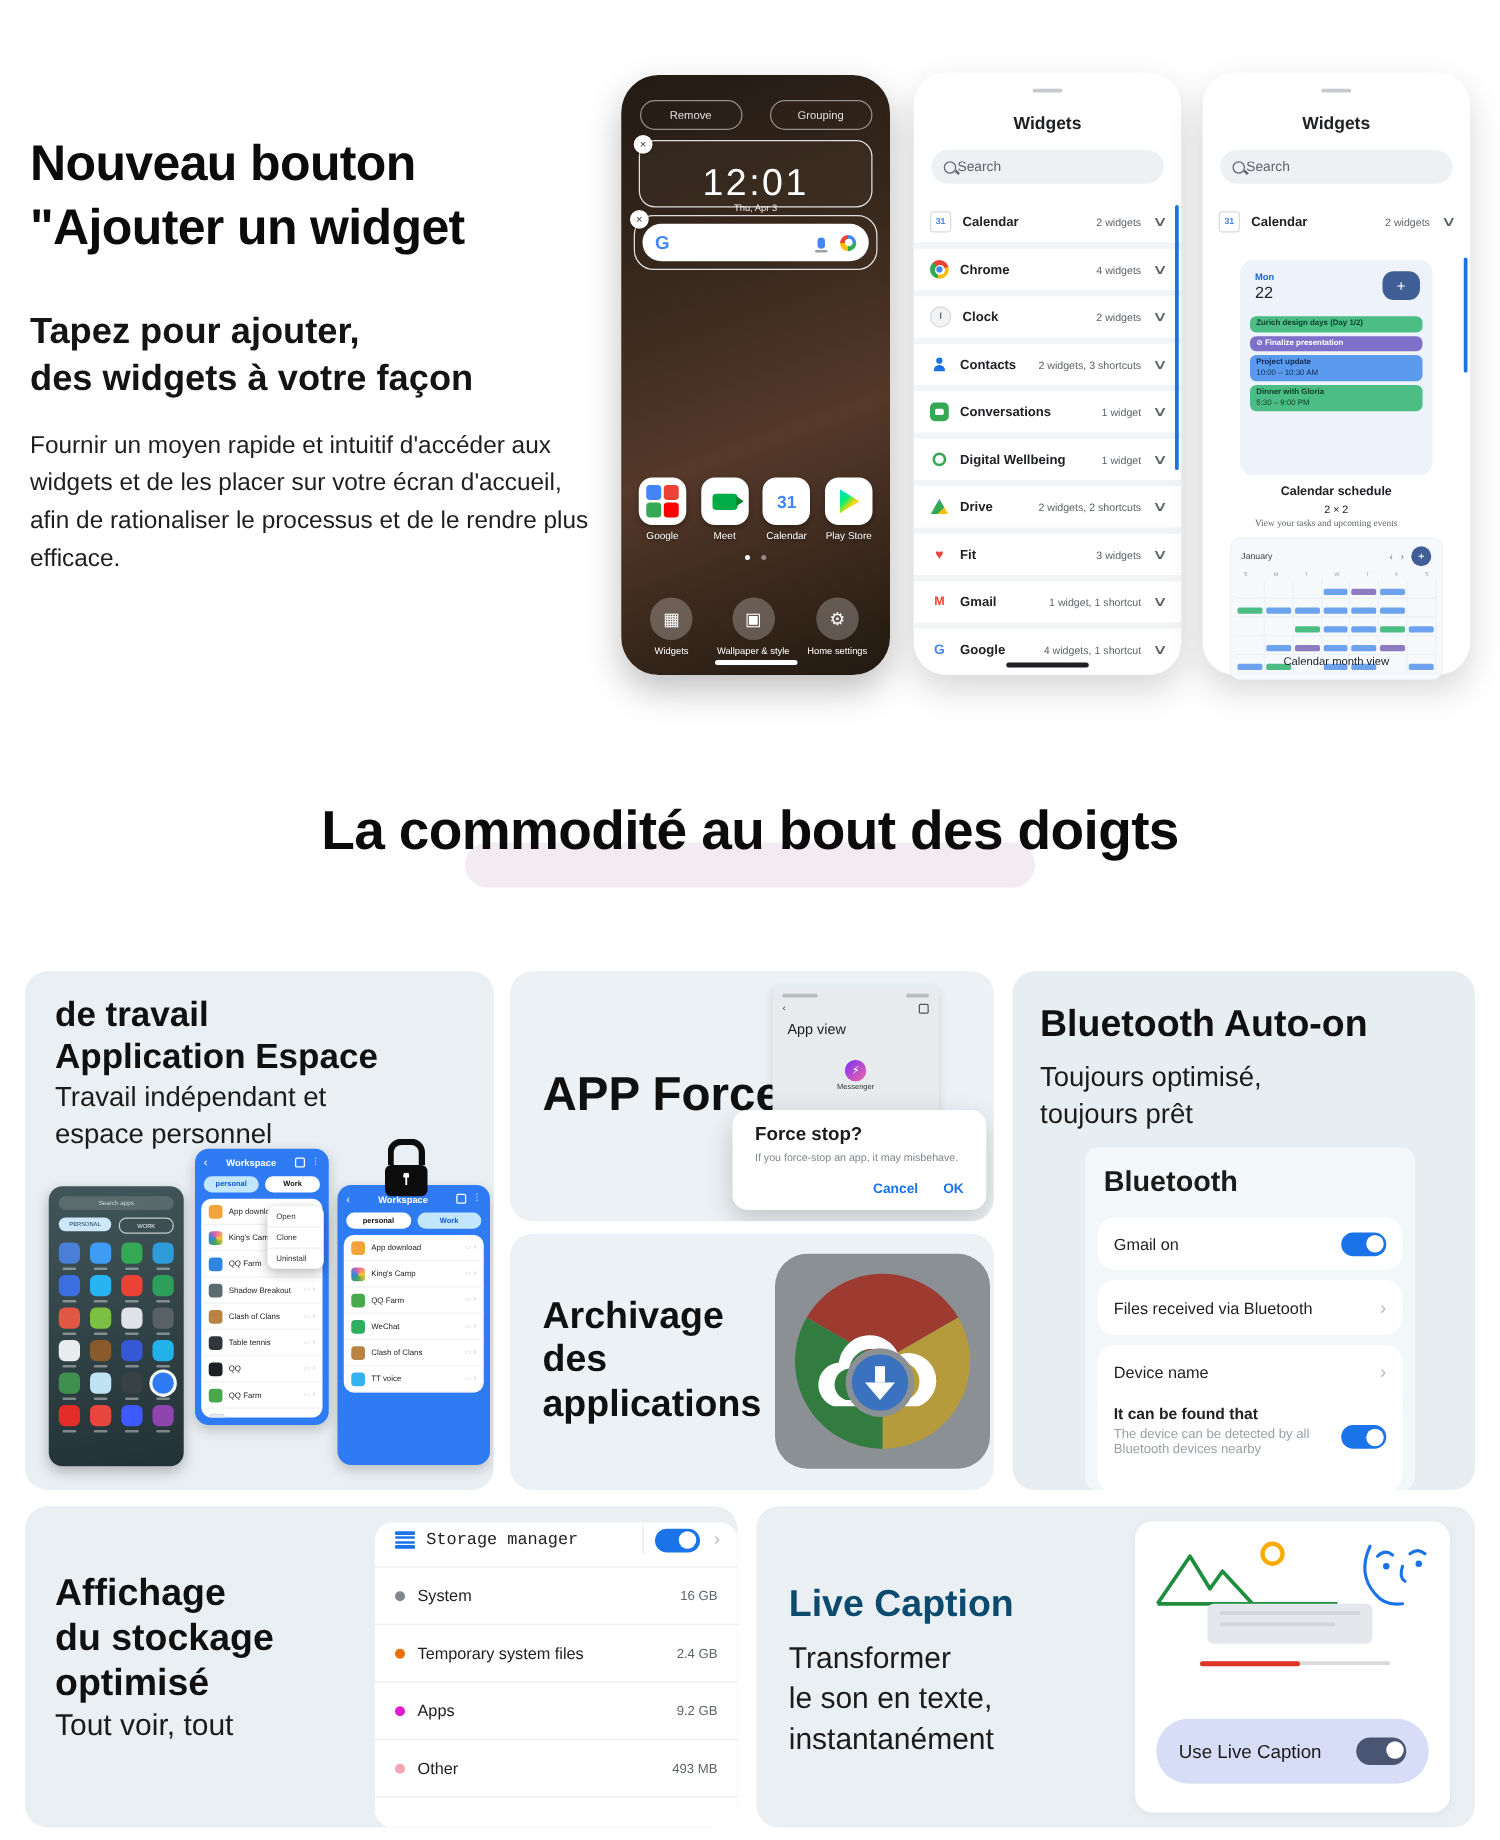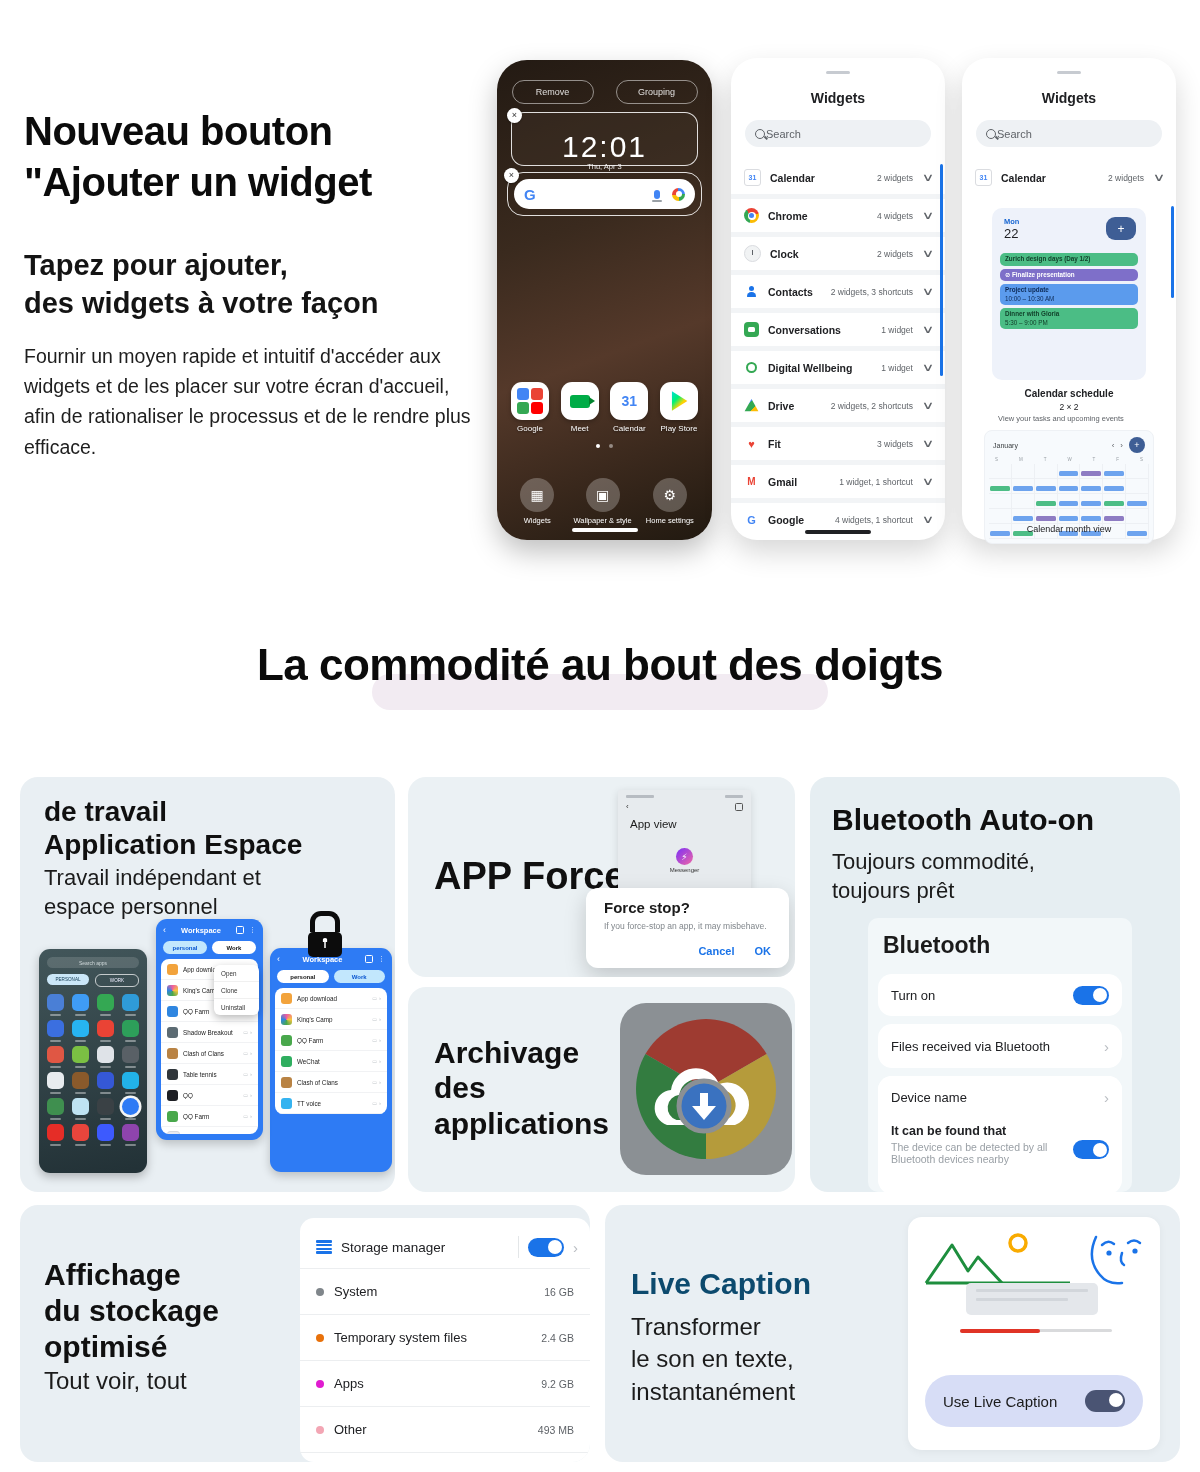--- a/index.html
+++ b/index.html
@@ -159,21 +159,21 @@
   .bt-panel{background:#f2f7f9;border-radius:10px;}
   .bt-title{font-size:23px;font-weight:600;color:#1b1b1b;}
   .bt-row{background:#fff;border-radius:14px;display:flex;align-items:center;padding:0 13px;}
   .bt-lbl{font-size:13px;color:#202124;flex:1;}
   .bt-chev{color:#b9bdc2;font-size:15px;}
   .tgl{width:36px;height:19px;border-radius:10px;background:#1a73e8;position:relative;flex:none;}
   .tgl::after{content:"";position:absolute;right:2.5px;top:2.5px;width:14px;height:14px;border-radius:50%;background:#fff;}
   .tgl.dark{background:#4a5473;}
   
   .st-panel{background:#fff;border-radius:14px;}
-  .st-head{display:flex;align-items:center;gap:9px;padding:18px 12px 10px 16px;}
+  .st-head{display:flex;align-items:center;gap:9px;padding:3px 12px 10px 16px;font-family:Liberation Mono, monospace;}
   .st-bars{width:16px;height:14px;display:flex;flex-direction:column;justify-content:space-between;flex:none;}
   .st-bars i{display:block;height:2.6px;background:#1a73e8;border-radius:1px;}
   .st-title{font-size:13.5px;color:#202124;flex:1;}
   .st-vdiv{width:1px;height:22px;background:#e3e6e8;}
   .st-row{display:flex;align-items:center;gap:10px;height:45px;padding:0 16px;border-top:1px solid #eceef0;}
   .st-dot{width:8px;height:8px;border-radius:50%;flex:none;}
   .st-lbl{font-size:13px;color:#202124;flex:1;}
   .st-val{font-size:10.5px;color:#5f6368;}
   
   .lc-panel{background:#fff;border-radius:14px;box-shadow:0 2px 8px rgba(0,0,0,.05);}
@@ -370,21 +370,21 @@
       <div class="abs plus-btn" style="right:10px;top:9px;width:30px;height:23px;">+</div>
       <div class="abs" style="left:0;right:0;top:42px;">
         <div class="chip" style="background: rgb(75, 189, 133);"><span style="color:#11402a;">Zurich design days (Day 1/2)</span></div>
         <div class="chip" style="background: rgb(126, 111, 201);"><span style="color:#fff;">⊘ Finalize presentation</span></div>
         <div class="chip" style="background: rgb(91, 155, 237);"><span style="color:#0d2a56;">Project update</span><span class="t2" style="color:#0d2a56;">10:00 – 10:30 AM</span></div>
         <div class="chip" style="background: rgb(75, 189, 133);"><span style="color:#11402a;">Dinner with Gloria</span><span class="t2" style="color:#11402a;">5:30 – 9:00 PM</span></div>
       </div>
     </div>
     <div class="abs cal-wname" style="left:0;right:0;top:330px;">Calendar schedule</div>
     <div class="abs cal-wsize" style="left:0;right:0;top:344px;">2 × 2</div>
-    <div class="abs cal-wdesc" style="left:0;right:16px;top:356px;">View your tasks and upcoming events</div>
+    <div class="abs cal-wdesc" style="left:0;right:16px;top:356px;font-family:Liberation Serif, serif;">View your tasks and upcoming events</div>
 
     <div class="abs month-card" style="left:22px;right:22px;top:372px;height:112px;">
       <div class="m-head">
         <span class="m-name">January</span>
         <span class="m-nav">‹</span>
         <span class="m-nav">›</span>
         <span class="plus-btn" style="width:16px;height:16px;border-radius:50%;font-size:9px;">+</span>
       </div>
       <div class="m-weekdays">
         <span>S</span>
@@ -734,27 +734,27 @@
         <circle cx="84" cy="103" r="25" fill="#3a72c0" stroke="#8b9094" stroke-width="5"></circle>
         <rect x="80" y="90" width="8" height="13" fill="#fff"></rect>
         <polygon points="72,103 96,103 84,117" fill="#fff"></polygon>
       </svg>
     </div>
   </div>
 
   <div class="card" style="left:810px;top:777px;width:370px;height:415px;background:#e6eef2;">
     <div class="abs" style="left:22px;top:26px;font-size:30px;font-weight:800;color:#101010;">Bluetooth Auto-on</div>
     <div class="abs card-sub" style="left:22px;top:70px;">
-      <div>Toujours commodité,</div>
+      <div>Toujours optimisé,</div>
       <div>toujours prêt</div>
     </div>
     <div class="abs bt-panel" style="left:58px;top:141px;width:264px;height:274px;">
       <div class="abs bt-title" style="left:15px;top:14px;">Bluetooth</div>
       <div class="abs bt-row" style="left:10px;right:10px;top:56px;height:42px;">
-        <span class="bt-lbl">Turn on</span>
+        <span class="bt-lbl">Gmail on</span>
         <span class="tgl"></span>
       </div>
       <div class="abs bt-row" style="left:10px;right:10px;top:106px;height:44px;">
         <span class="bt-lbl">Files received via Bluetooth</span>
         <span class="bt-chev">›</span>
       </div>
       <div class="abs" style="left:10px;right:10px;top:158px;height:116px;background:#fff;border-radius:14px;">
         <div class="bt-row" style="height:42px;border-radius:14px 14px 0 0;">
           <span class="bt-lbl">Device name</span>
           <span class="bt-chev">›</span>

